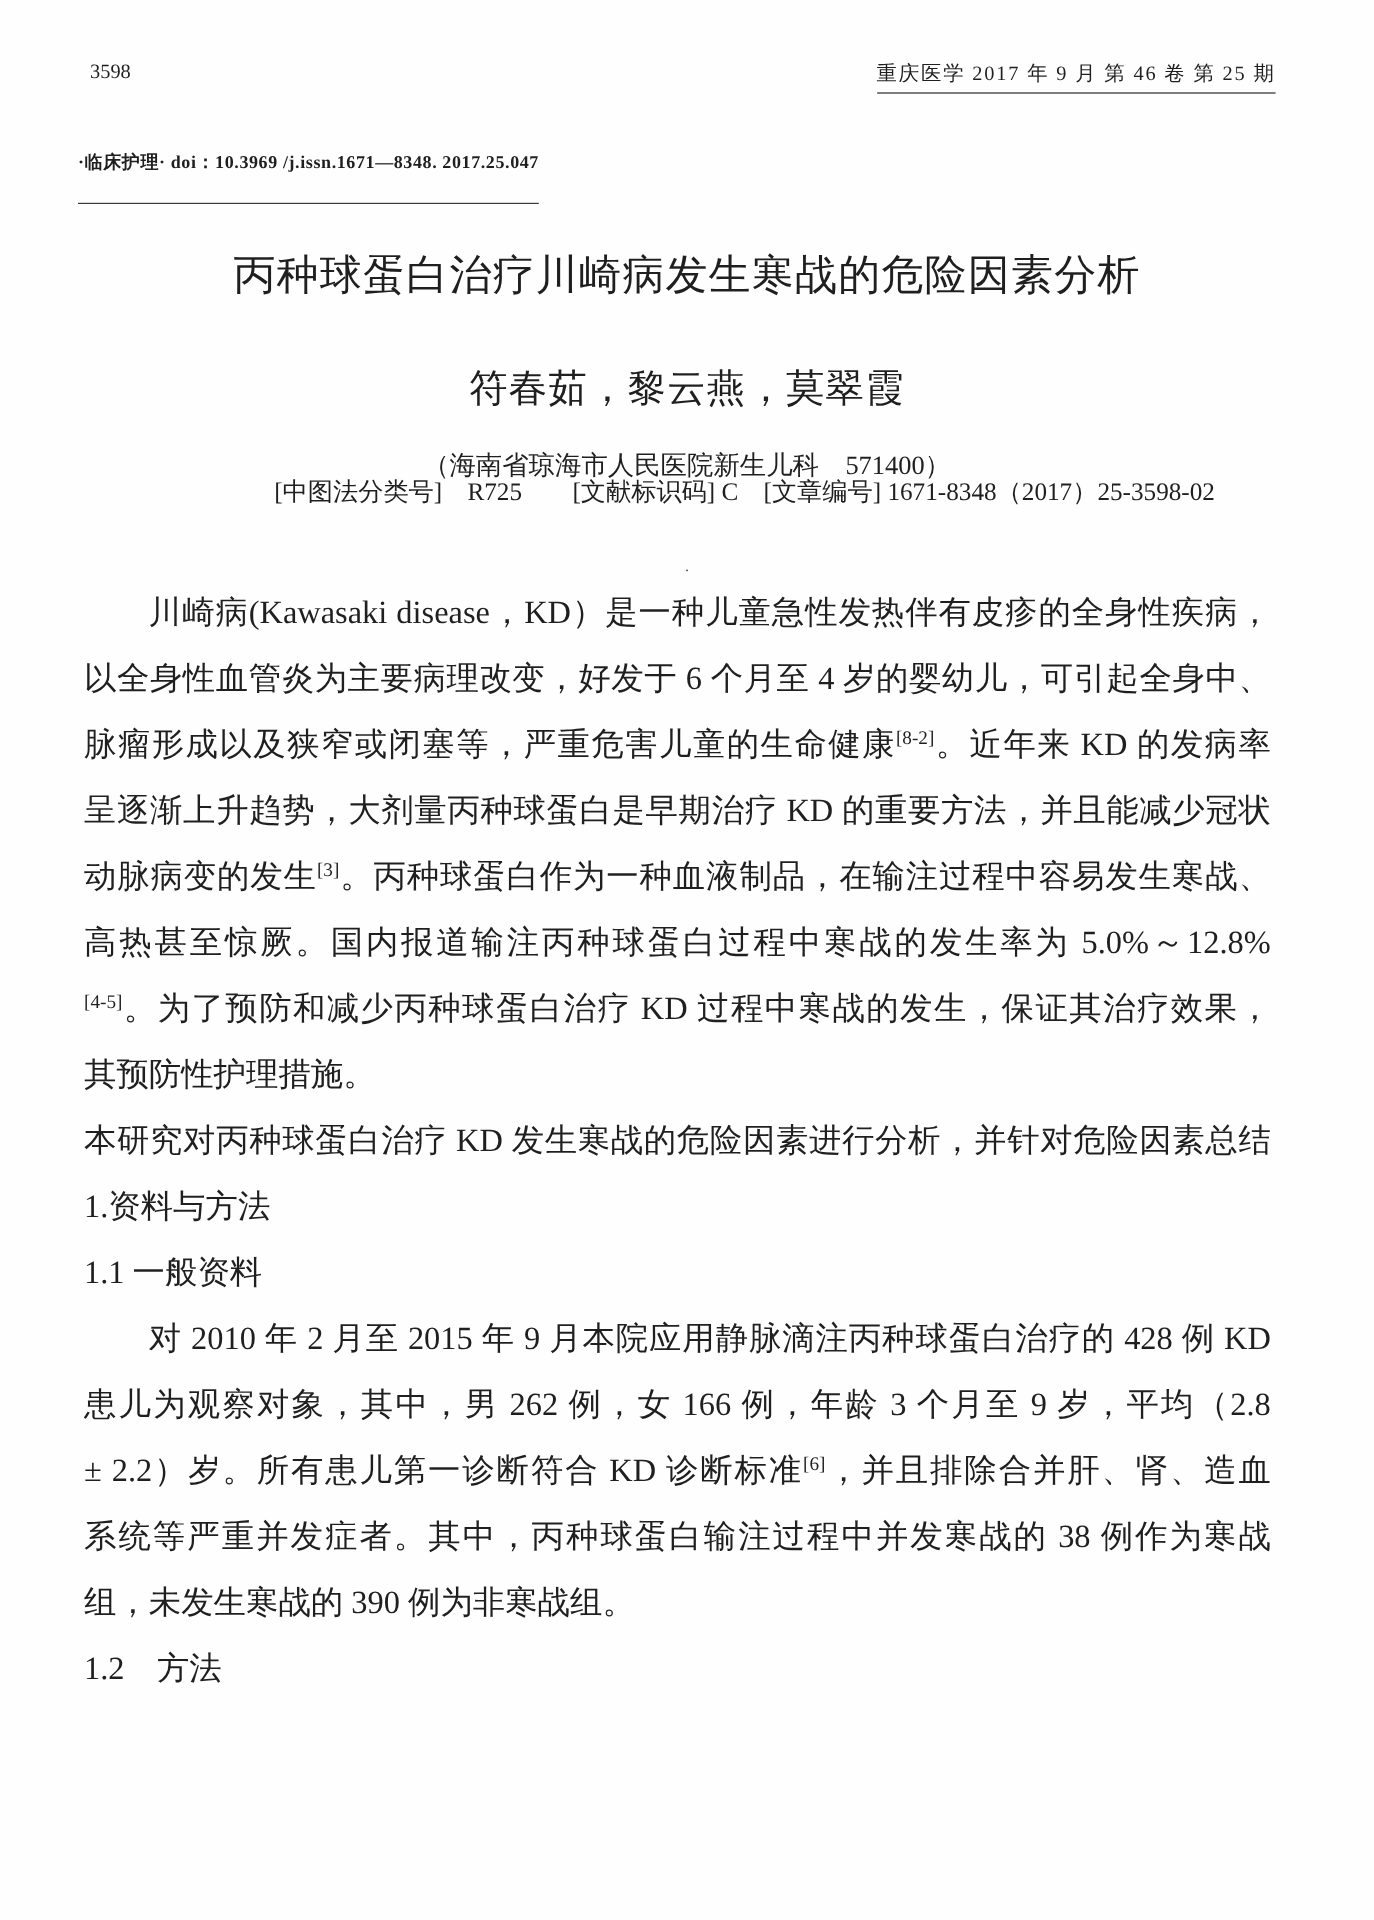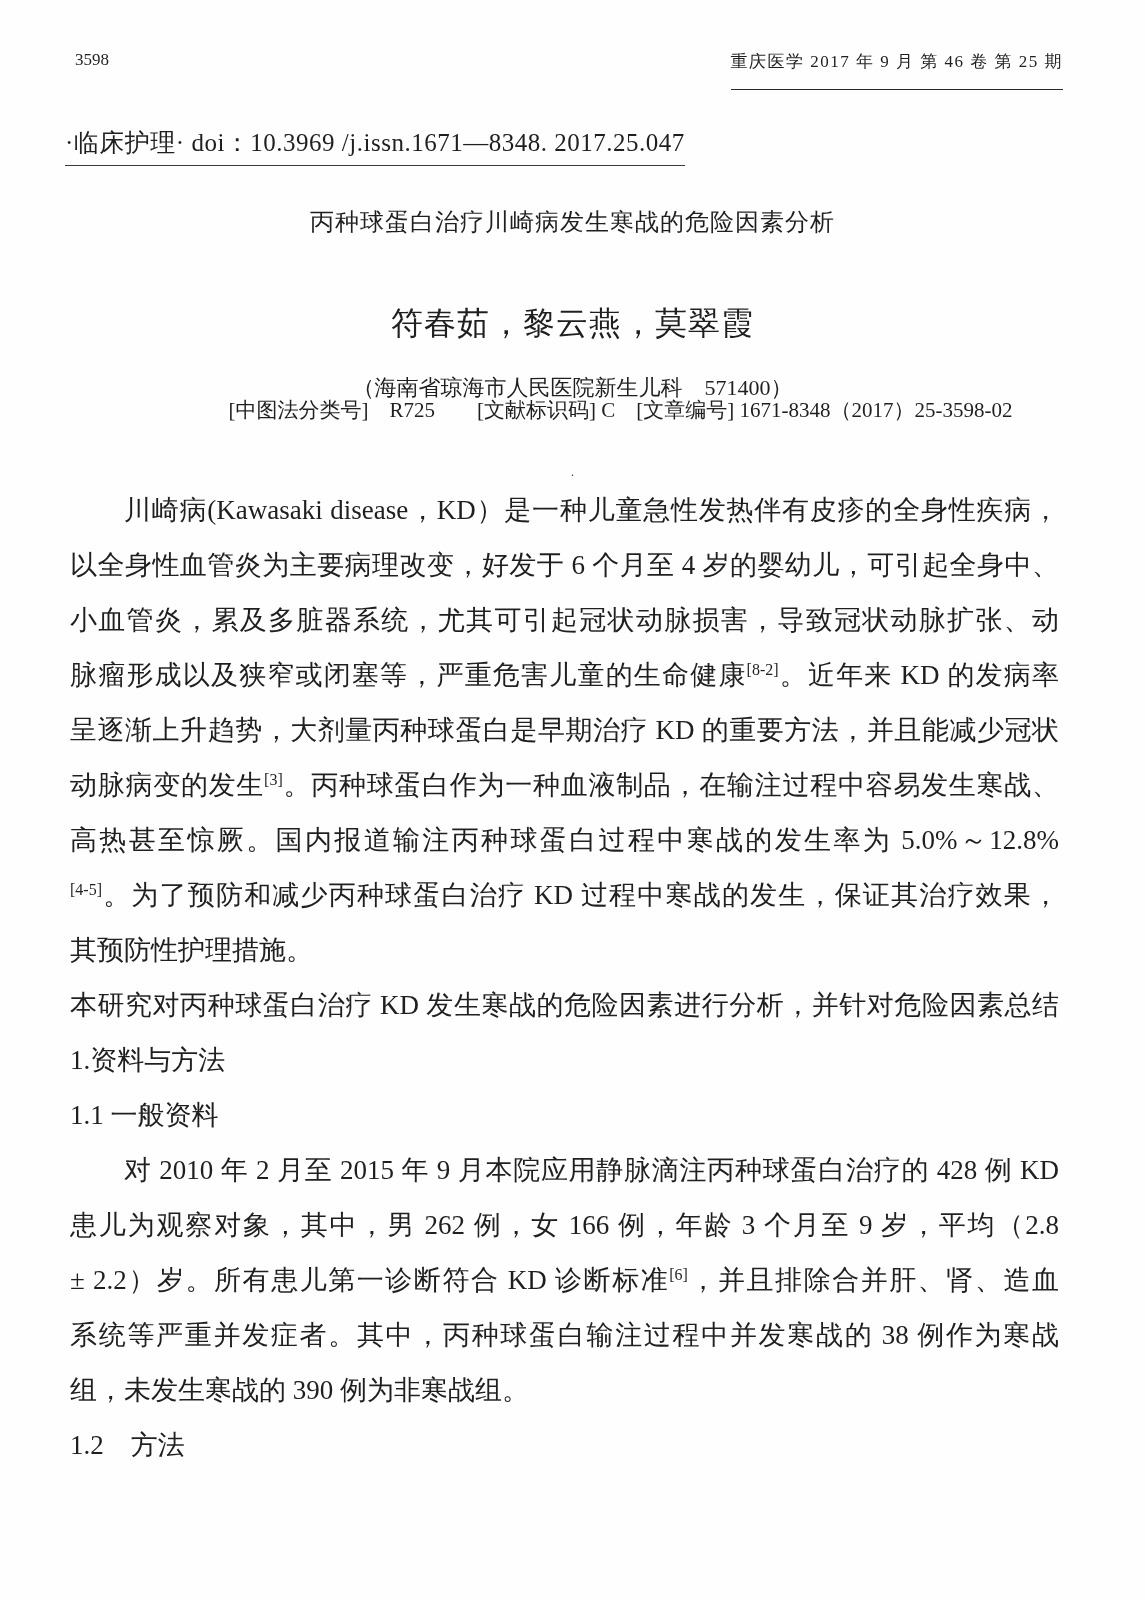--- a/index.html
+++ b/index.html
@@ -14,39 +14,40 @@
   }
   .header {
     position: absolute;
     top: 50px; left: 75px; right: 82px;
     display: flex;
     justify-content: space-between;
     font-size: 17px;
   }
   .header-right {
     border-bottom: 1.5px solid #2a2a2a;
-    padding-bottom: 16px;
+    padding-bottom: 4px;
     letter-spacing: 1.5px;
   }
   .doi-row {
     position: absolute;
     top: 126px; left: 65px;
   }
   .doi-inner {
     display: inline-block;
-    font-size: 25px;
+    font-size: 15px;
     letter-spacing: 0.5px;
     border-bottom: 1.5px solid #3a3a3a;
-    padding-bottom: 6px;
+    padding-bottom: 24px;
+    font-weight: bold;
   }
   .title {
     position: absolute;
     top: 206px; left: 0; width: 100%;
     text-align: center;
-    font-size: 24px;
+    font-size: 35px;
     letter-spacing: 1px;
   }
   .authors {
     position: absolute;
     top: 302px; left: 0; width: 100%;
     text-align: center;
     font-size: 32px;
     letter-spacing: 1px;
   }
   .affiliation {
@@ -114,21 +115,20 @@
 
   <div class="affiliation">（海南省琼海市人民医院新生儿科　571400）</div>
 
   <div class="meta">[中图法分类号]　R725　　[文献标识码] C　[文章编号] 1671-8348（2017）25-3598-02</div>
 
   <div class="dot-divider">.</div>
 
   <div class="content">
       <div class="line indent full">川崎病(Kawasaki disease，KD）是一种儿童急性发热伴有皮疹的全身性疾病，</div>
       <div class="line full">以全身性血管炎为主要病理改变，好发于 6 个月至 4 岁的婴幼儿，可引起全身中、</div>
-      <div class="line full">小血管炎，累及多脏器系统，尤其可引起冠状动脉损害，导致冠状动脉扩张、动</div>
       <div class="line full">脉瘤形成以及狭窄或闭塞等，严重危害儿童的生命健康<sup class="cite">[8-2]</sup>。近年来 KD 的发病率</div>
       <div class="line full">呈逐渐上升趋势，大剂量丙种球蛋白是早期治疗 KD 的重要方法，并且能减少冠状</div>
       <div class="line full">动脉病变的发生<sup class="cite">[3]</sup>。丙种球蛋白作为一种血液制品，在输注过程中容易发生寒战、</div>
       <div class="line full">高热甚至惊厥。国内报道输注丙种球蛋白过程中寒战的发生率为 5.0%～12.8%</div>
       <div class="line full"><sup class="cite">[4-5]</sup>。为了预防和减少丙种球蛋白治疗 KD 过程中寒战的发生，保证其治疗效果，</div>
       <div class="line">其预防性护理措施。</div>
       <div class="line full">本研究对丙种球蛋白治疗 KD 发生寒战的危险因素进行分析，并针对危险因素总结</div>
       <div class="line heading">1.资料与方法</div>
       <div class="line heading">1.1 一般资料</div>
       <div class="line indent full">对 2010 年 2 月至 2015 年 9 月本院应用静脉滴注丙种球蛋白治疗的 428 例 KD</div>

